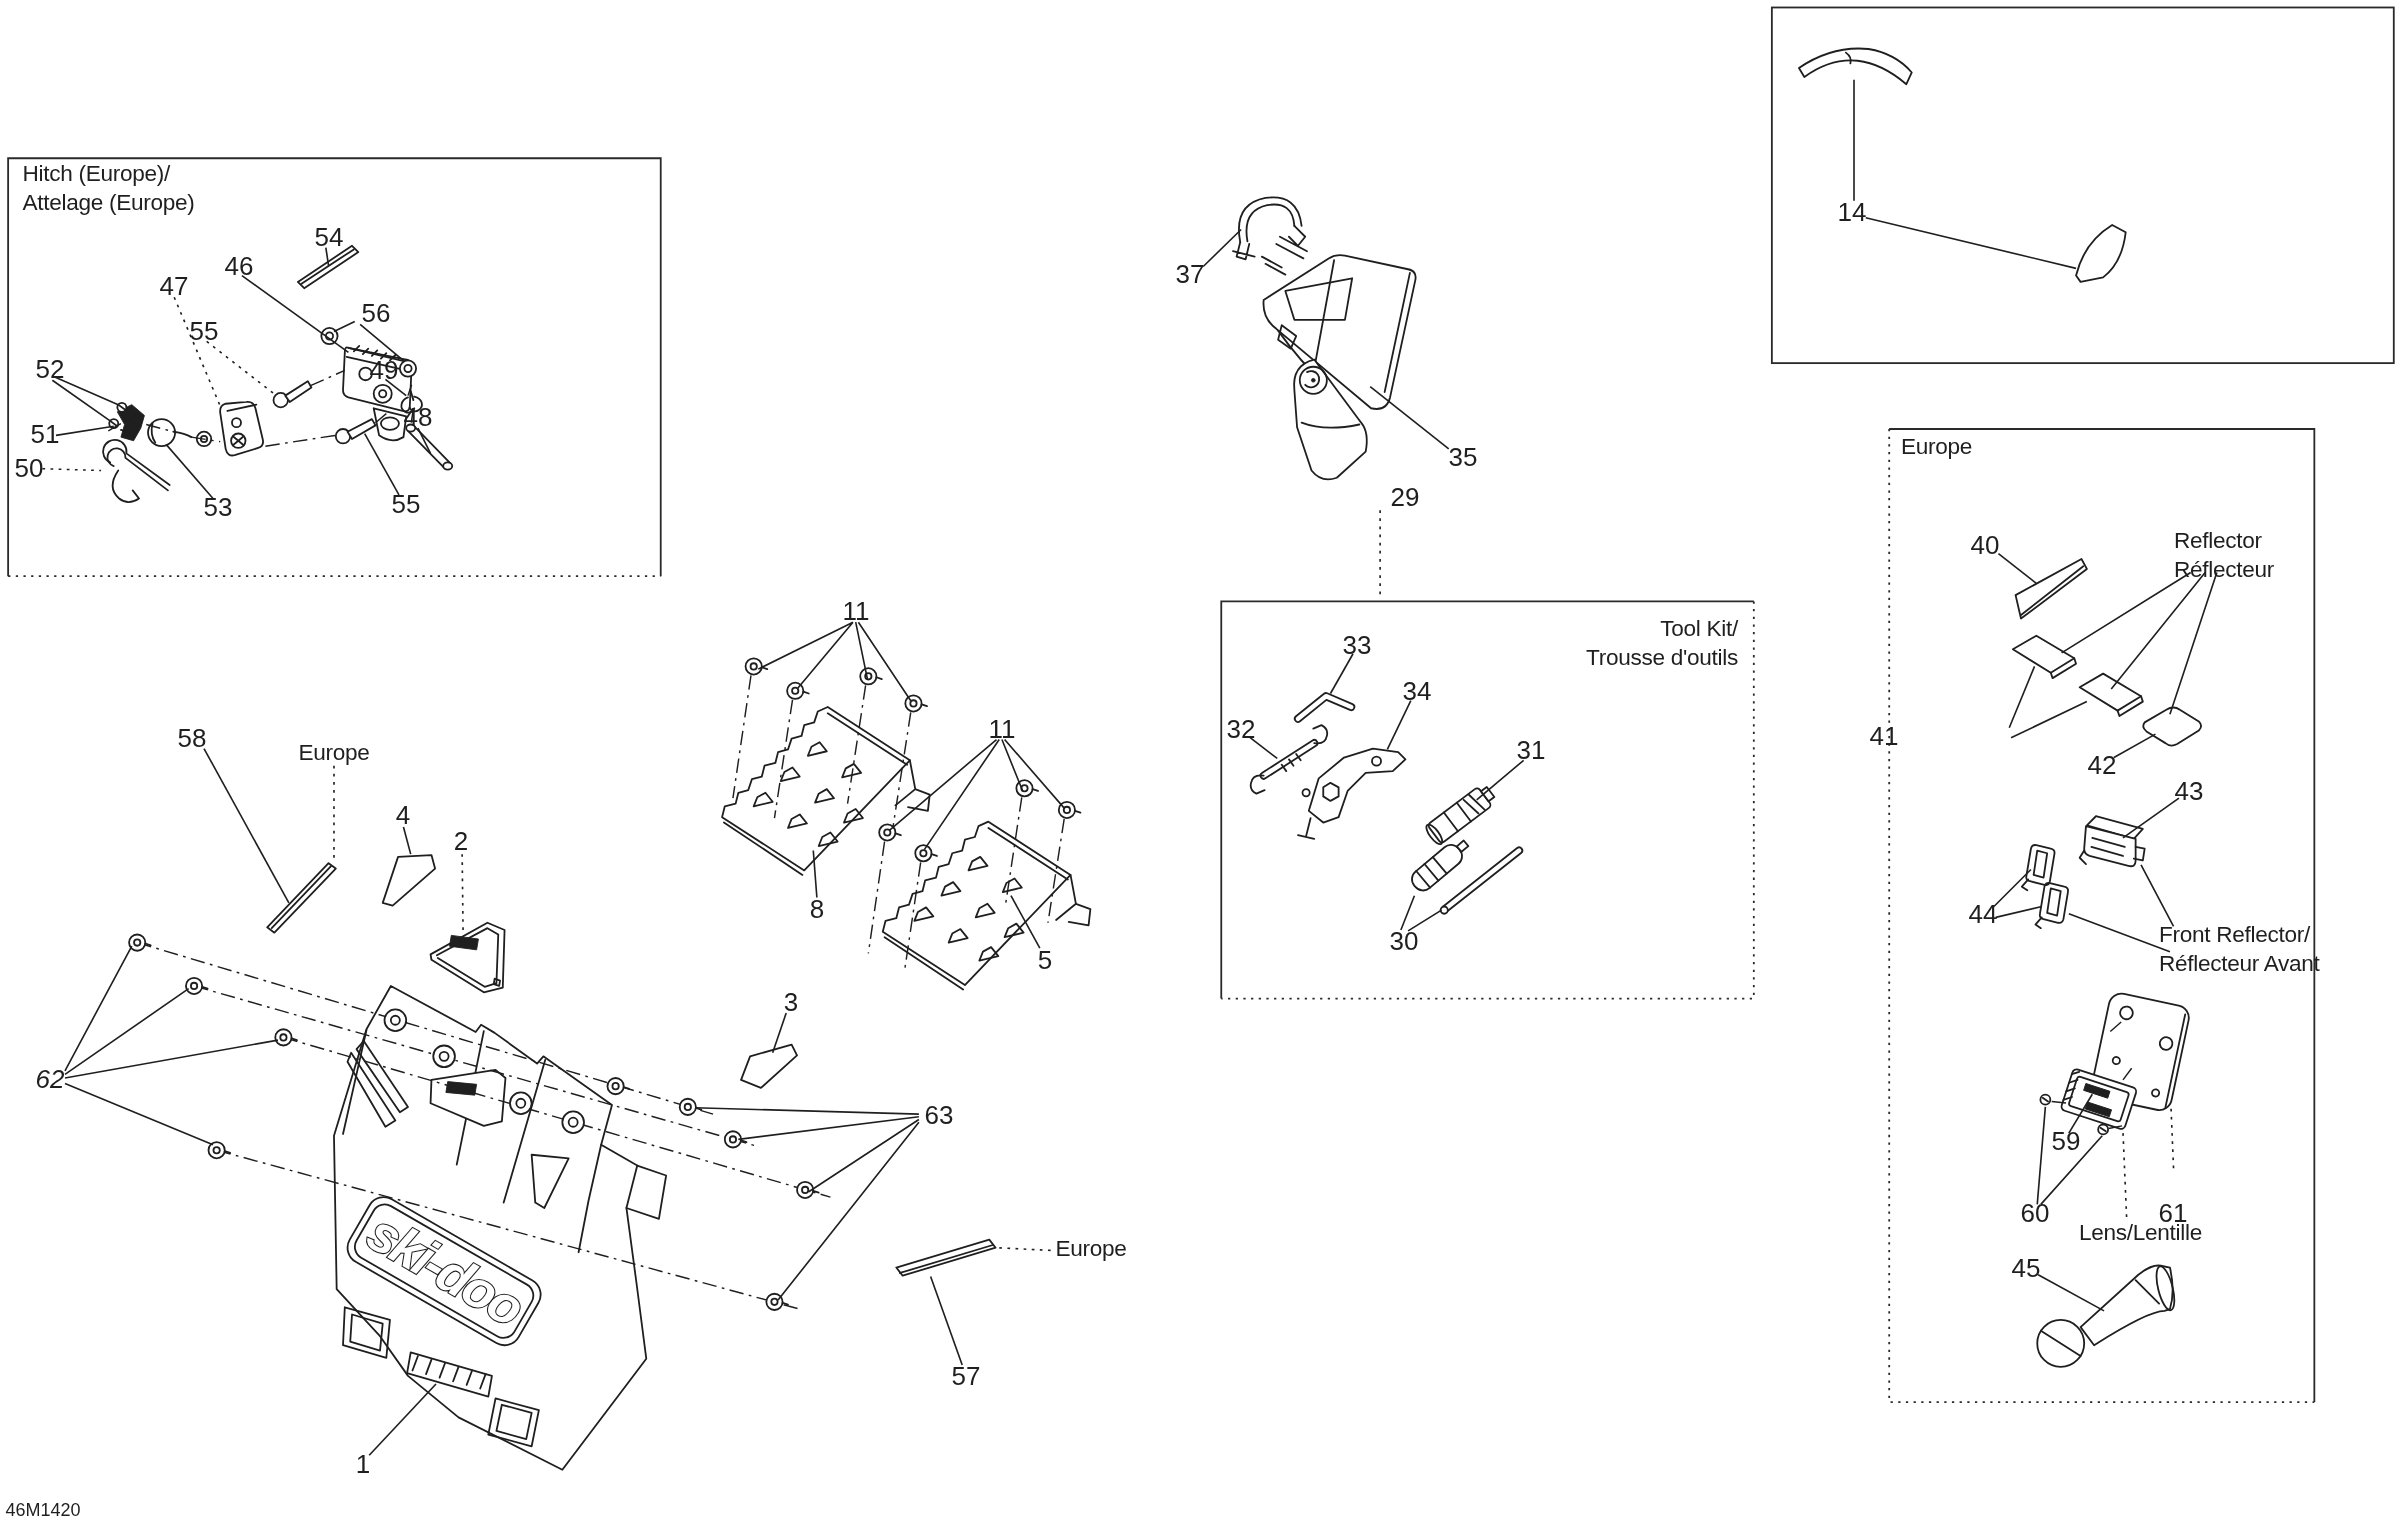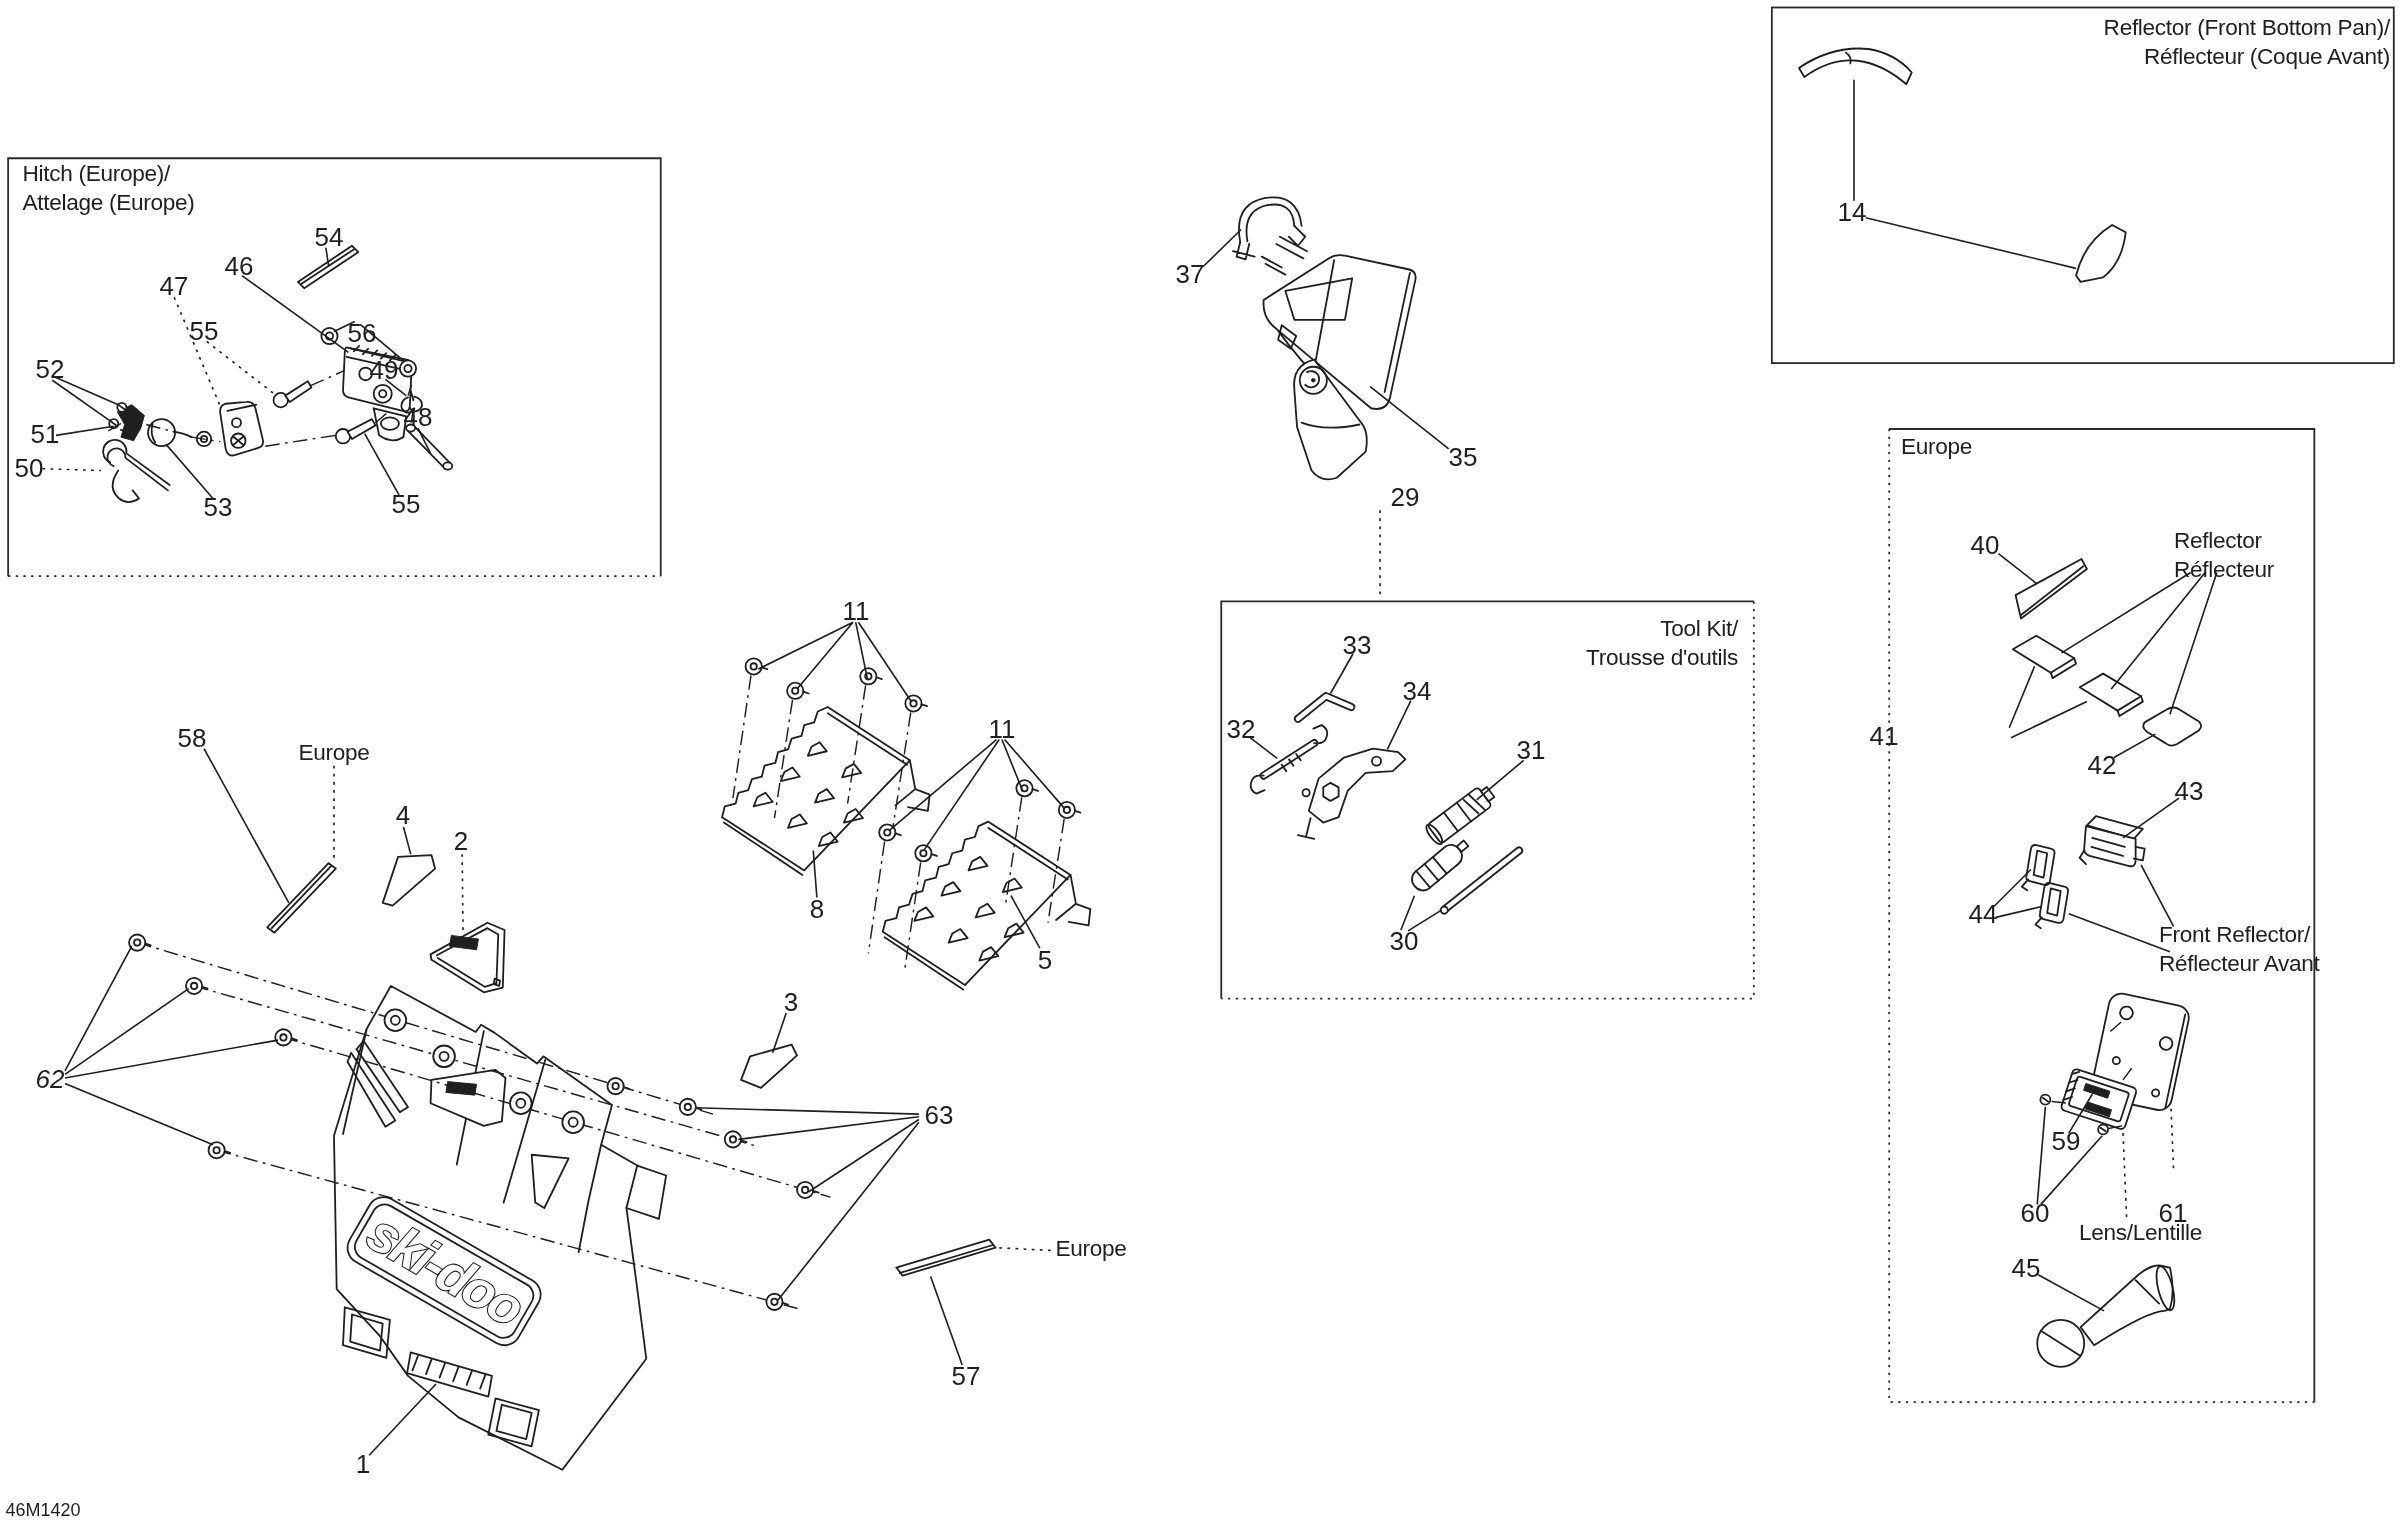--- a/index.html
+++ b/index.html
@@ -409,24 +409,20 @@
     <path class="ldr dot" d="M2408,1294 L2405,1222"></path>
     <path class="ldr dot" d="M2356,1348 L2352,1254"></path>
     <path class="ldr" d="M2258,1412 L2331,1452"></path>
   </g>
 </svg>
 
   <div class="tl" style="left:22.6px;top:159px;">
     <span style="display:block">Hitch (Europe)/</span>
     <span style="display:block">Attelage (Europe)</span>
   </div>
-  <div class="tl rgt" style="left:2390px;top:12.6px;">
-    <span style="display:block">Reflector (Front Bottom Pan)/</span>
-    <span style="display:block">Réflecteur (Coque Avant)</span>
-  </div>
   <div class="tl rgt" style="left:1738px;top:614px;">
     <span style="display:block">Tool Kit/</span>
     <span style="display:block">Trousse d'outils</span>
   </div>
   <div class="tl" style="left:1901px;top:432px;">Europe</div>
 
   <div class="tl ctr" style="left:334px;top:753px;">Europe</div>
   <div class="tl ctr" style="left:1091px;top:1249px;">Europe</div>
   <div class="tl" style="left:2174px;top:526px;">
     <span style="display:block">Reflector</span>
@@ -436,21 +432,21 @@
     <span style="display:block">Front Reflector/</span>
     <span style="display:block">Réflecteur Avant</span>
   </div>
   <div class="tl" style="left:2079px;top:1218px;">Lens/Lentille</div>
   <div class="code" style="left:5.4px;top:1500px;">46M1420</div>
 
   <div class="co" style="left:329px;top:237px;">54</div>
   <div class="co" style="left:239px;top:266px;">46</div>
   <div class="co" style="left:174px;top:286px;">47</div>
   <div class="co" style="left:204px;top:331px;">55</div>
-  <div class="co" style="left:362px;top:313px;margin-top:20px;">56</div>
+  <div class="co" style="left:376px;top:313px;">56</div>
   <div class="co" style="left:384px;top:370px;">49</div>
   <div class="co" style="left:418px;top:417px;text-align:right;">48</div>
   <div class="co" style="left:50px;top:369px;">52</div>
   <div class="co" style="left:45px;top:434px;">51</div>
   <div class="co" style="left:29px;top:468px;">50</div>
   <div class="co" style="left:218px;top:507px;">53</div>
   <div class="co" style="left:406px;top:504px;">55</div>
 
   <div class="co" style="left:1190px;top:274px;">37</div>
   <div class="co" style="left:1463px;top:457px;">35</div>

